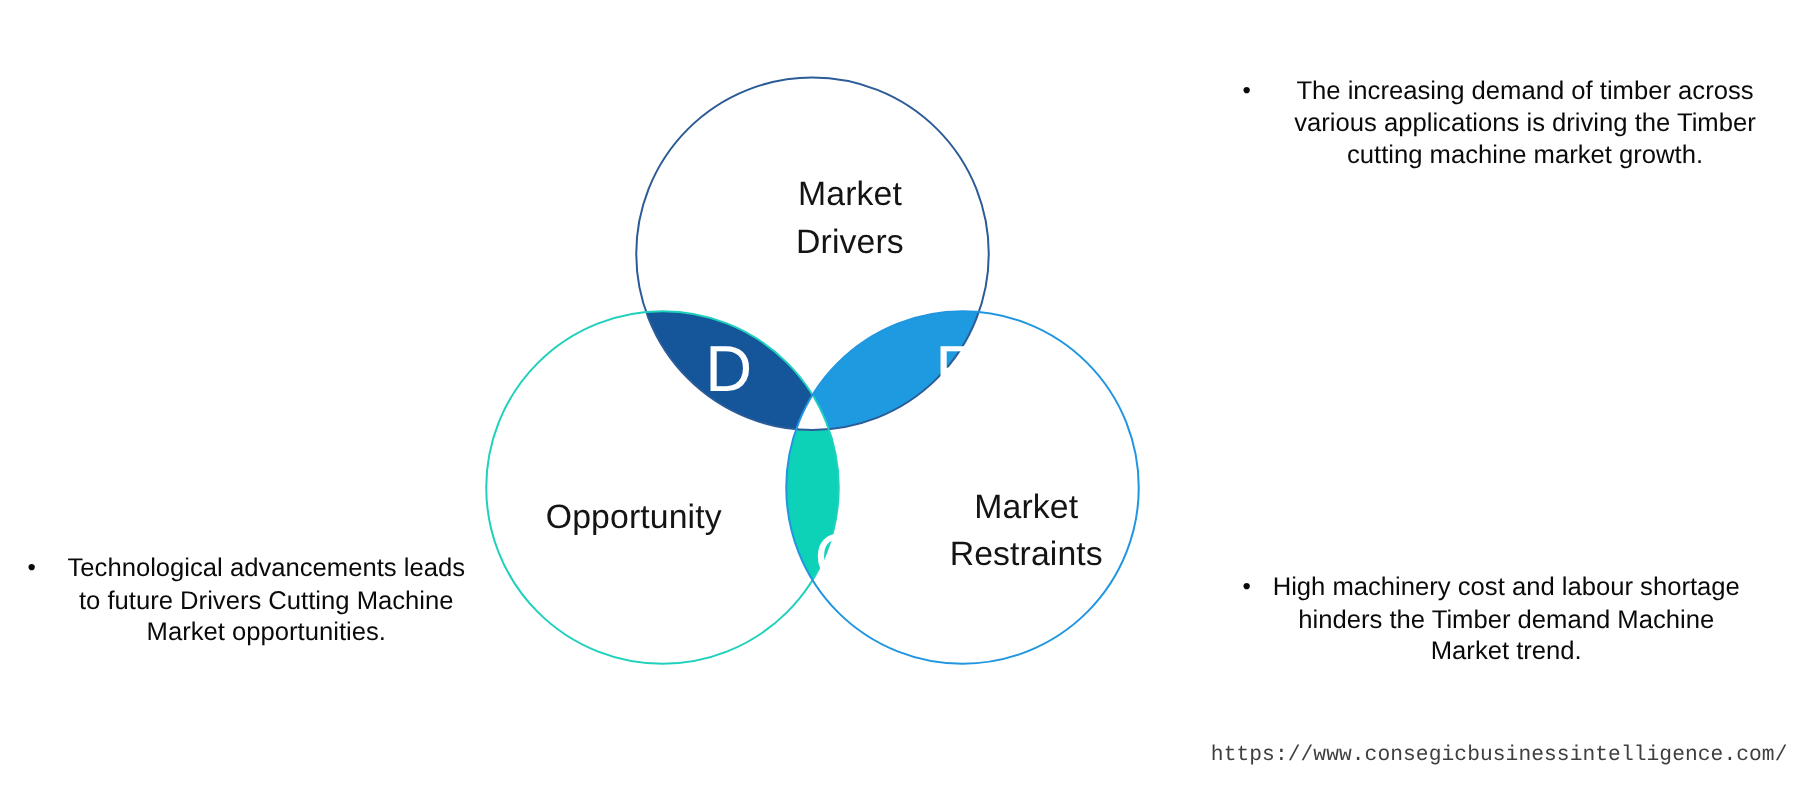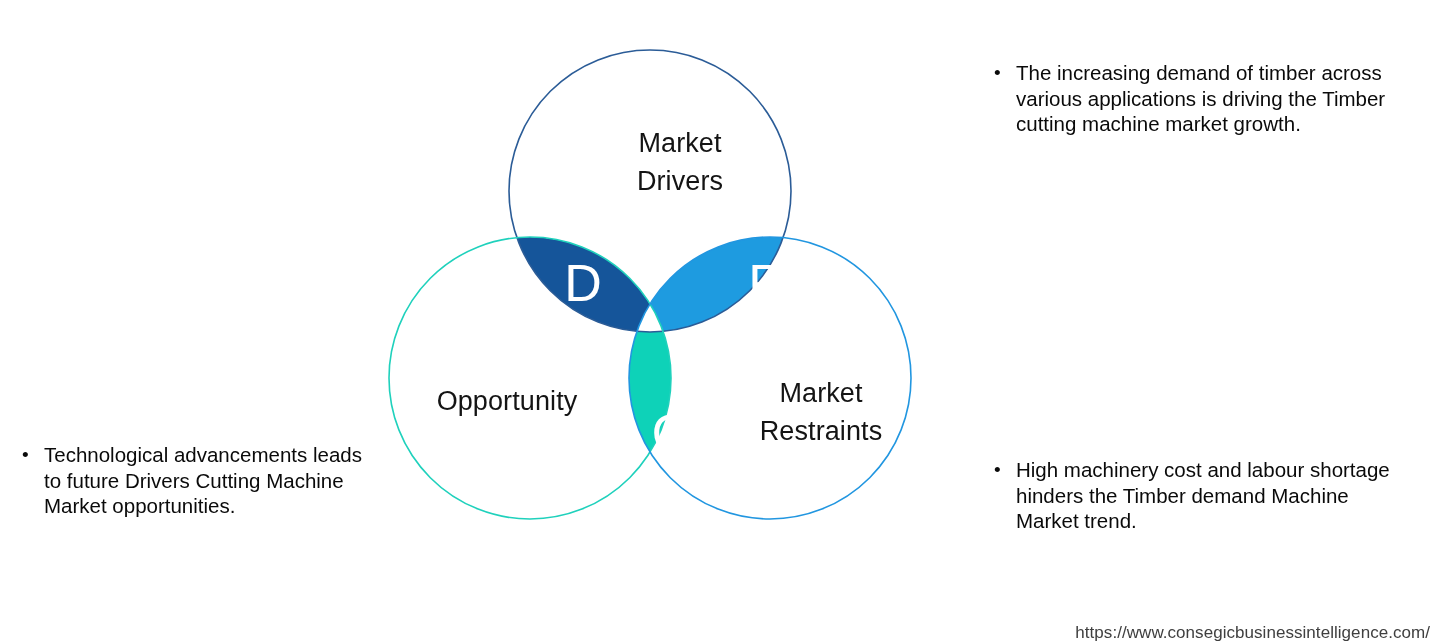--- a/index.html
+++ b/index.html
@@ -23,21 +23,21 @@
     left: 0;
     top: 0;
     width: 1453px;
     height: 643px;
   }
 
   
   #venn-diagram {
     position: absolute;
     left: 360px;
-    top: 28px;
+    top: 40px;
     width: 620px;
     height: 550px;
   }
   #venn-svg {
     display: block;
     width: 620px;
     height: 550px;
   }
   .venn-circle-label {
     font-family: "Liberation Sans", "DejaVu Sans", sans-serif;
@@ -65,20 +65,21 @@
   .callout .bullet-marker {
     flex: 0 0 auto;
     width: 22px;
     font-size: 19px;
     line-height: 25.5px;
     text-align: left;
     color: #0a0a0a;
   }
   .callout .callout-text {
     flex: 1 1 auto;
+    text-align: center;
   }
 
   #callout-drivers {
     left: 994px;
     top: 60px;
     width: 430px;
   }
   #callout-restraints {
     left: 994px;
     top: 457px;
@@ -87,26 +88,27 @@
   #callout-opportunity {
     left: 22px;
     top: 442px;
     width: 360px;
   }
 
   
   #source-url {
     position: absolute;
     right: 23px;
-    bottom: 0;
+    bottom: 28px;
     font-size: 17px;
     line-height: 21px;
     color: #3f3f3f;
     letter-spacing: 0.05px;
     white-space: nowrap;
+    font-family: Liberation Mono, monospace;
   }
 </style>
 </head>
 <body style="background: rgb(255, 255, 255);">
 
 <div id="stage">
 
   <div id="venn-diagram">
     <svg id="venn-svg" viewBox="0 0 620 550" xmlns="http://www.w3.org/2000/svg">
       <defs>

